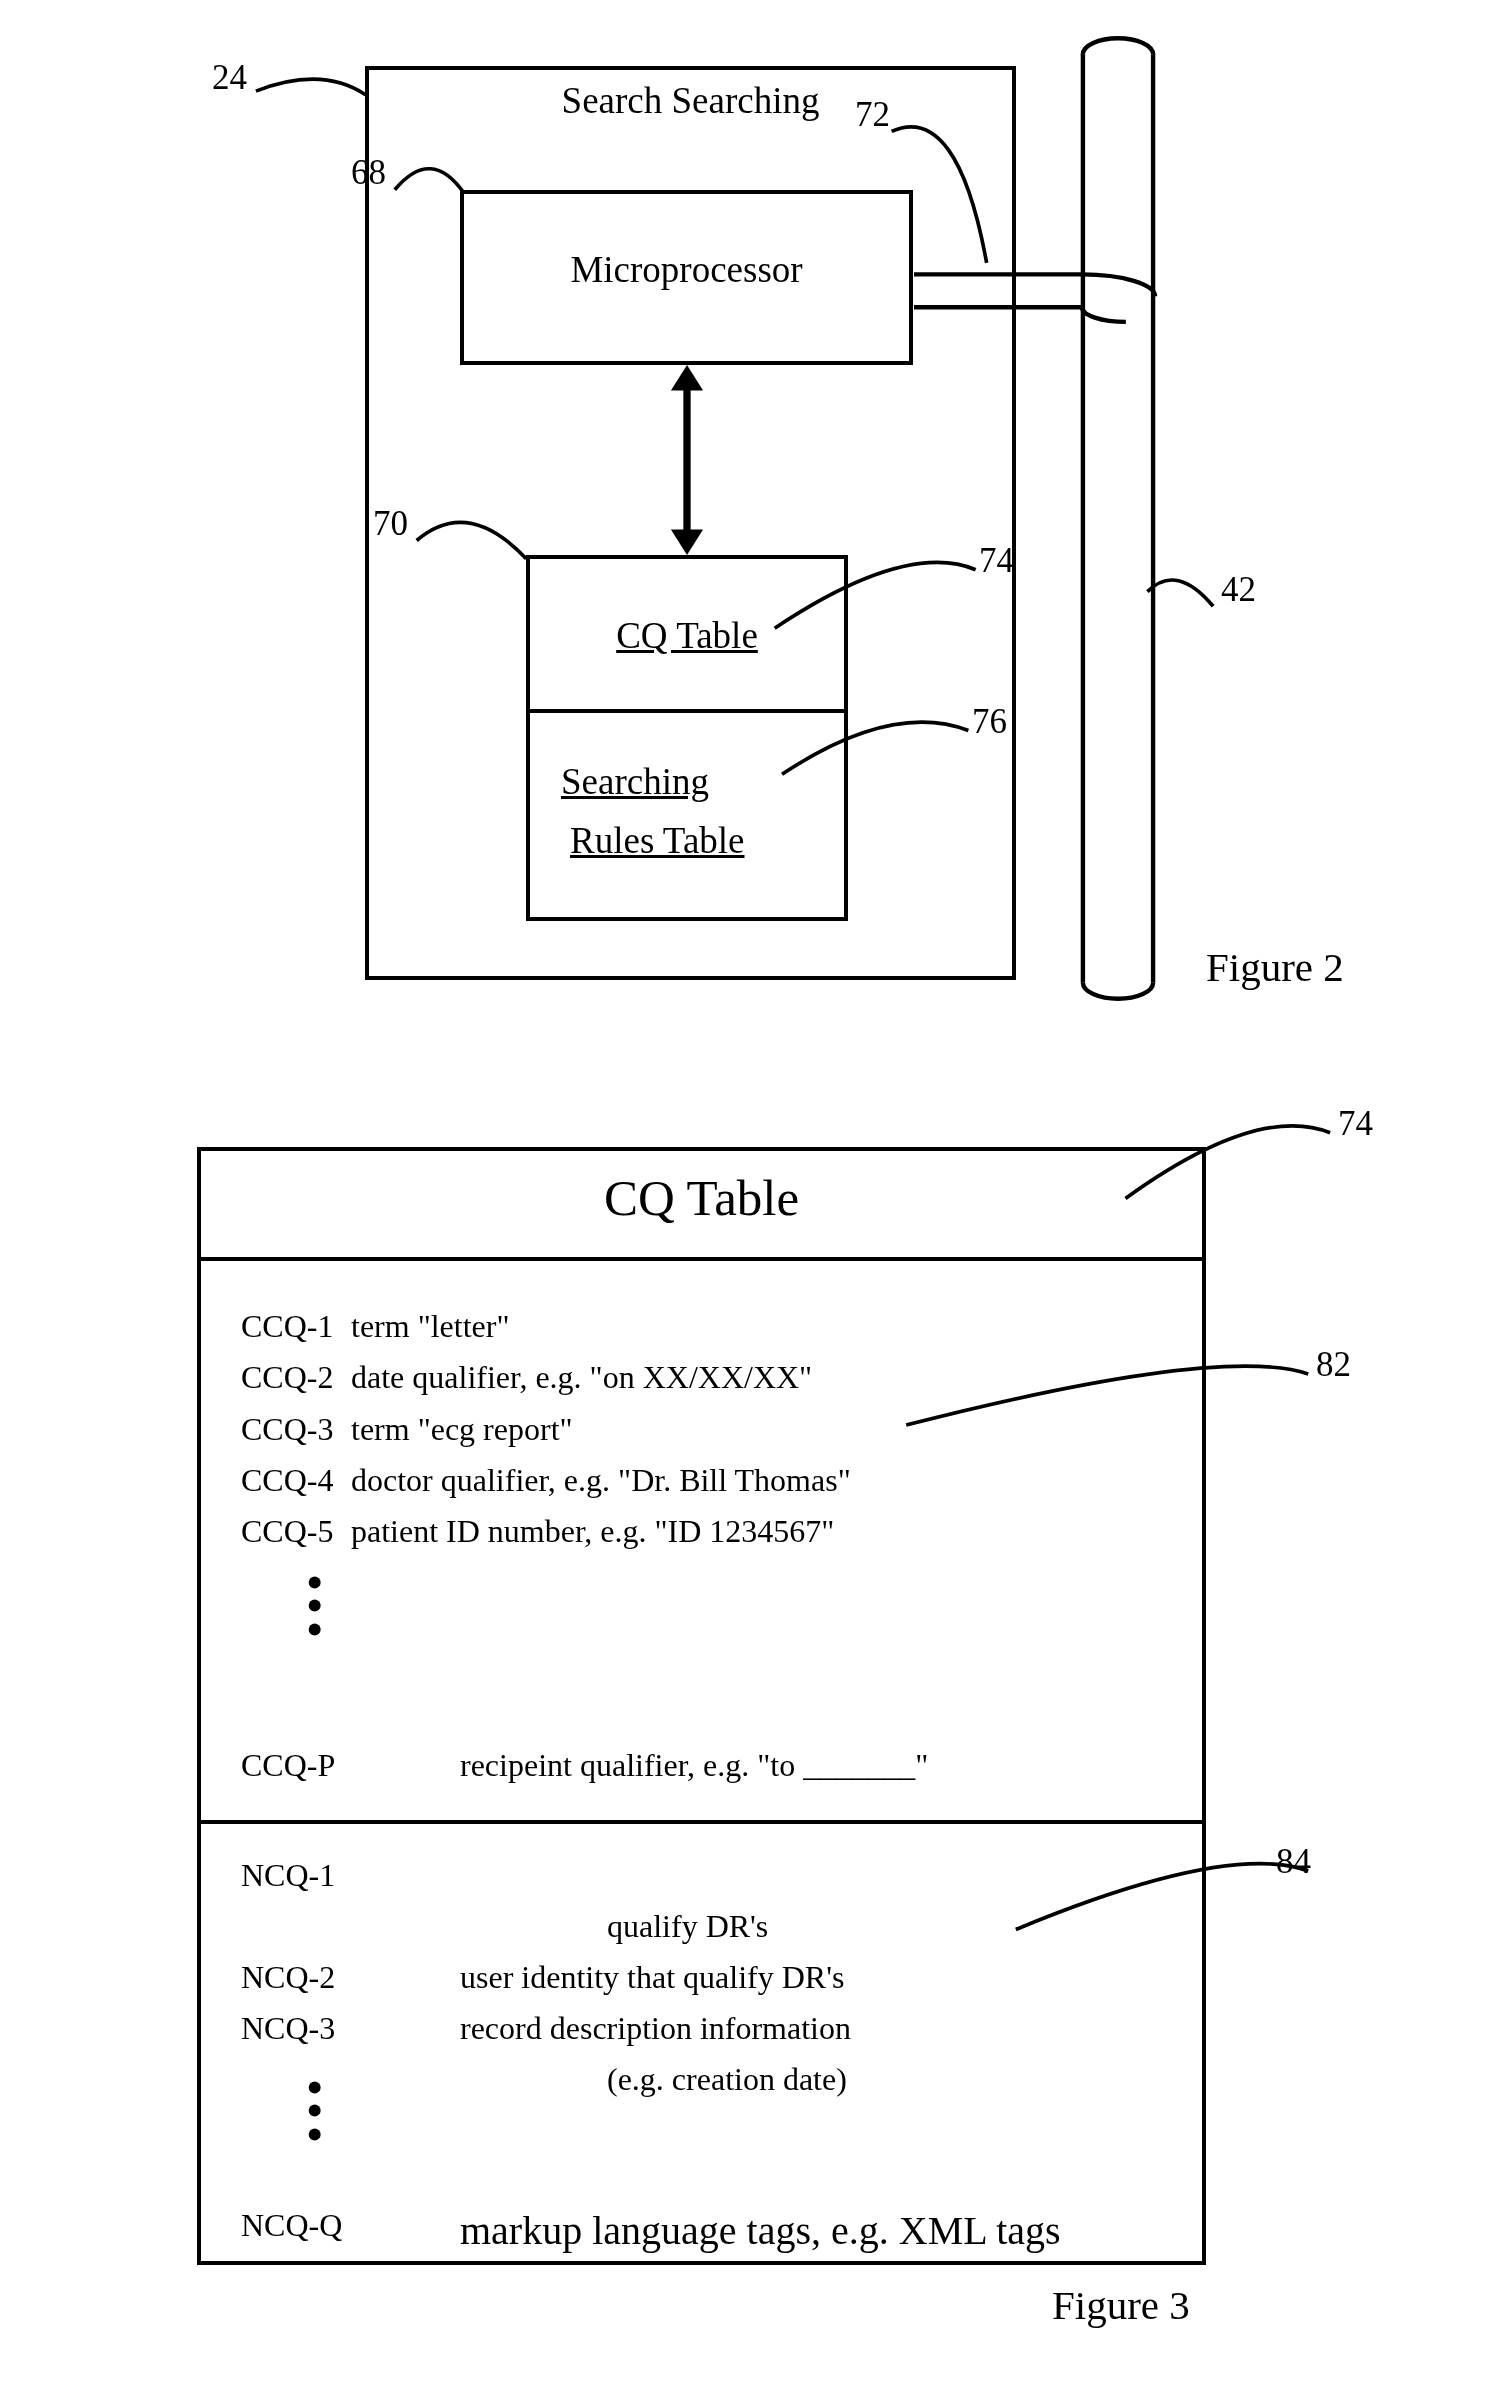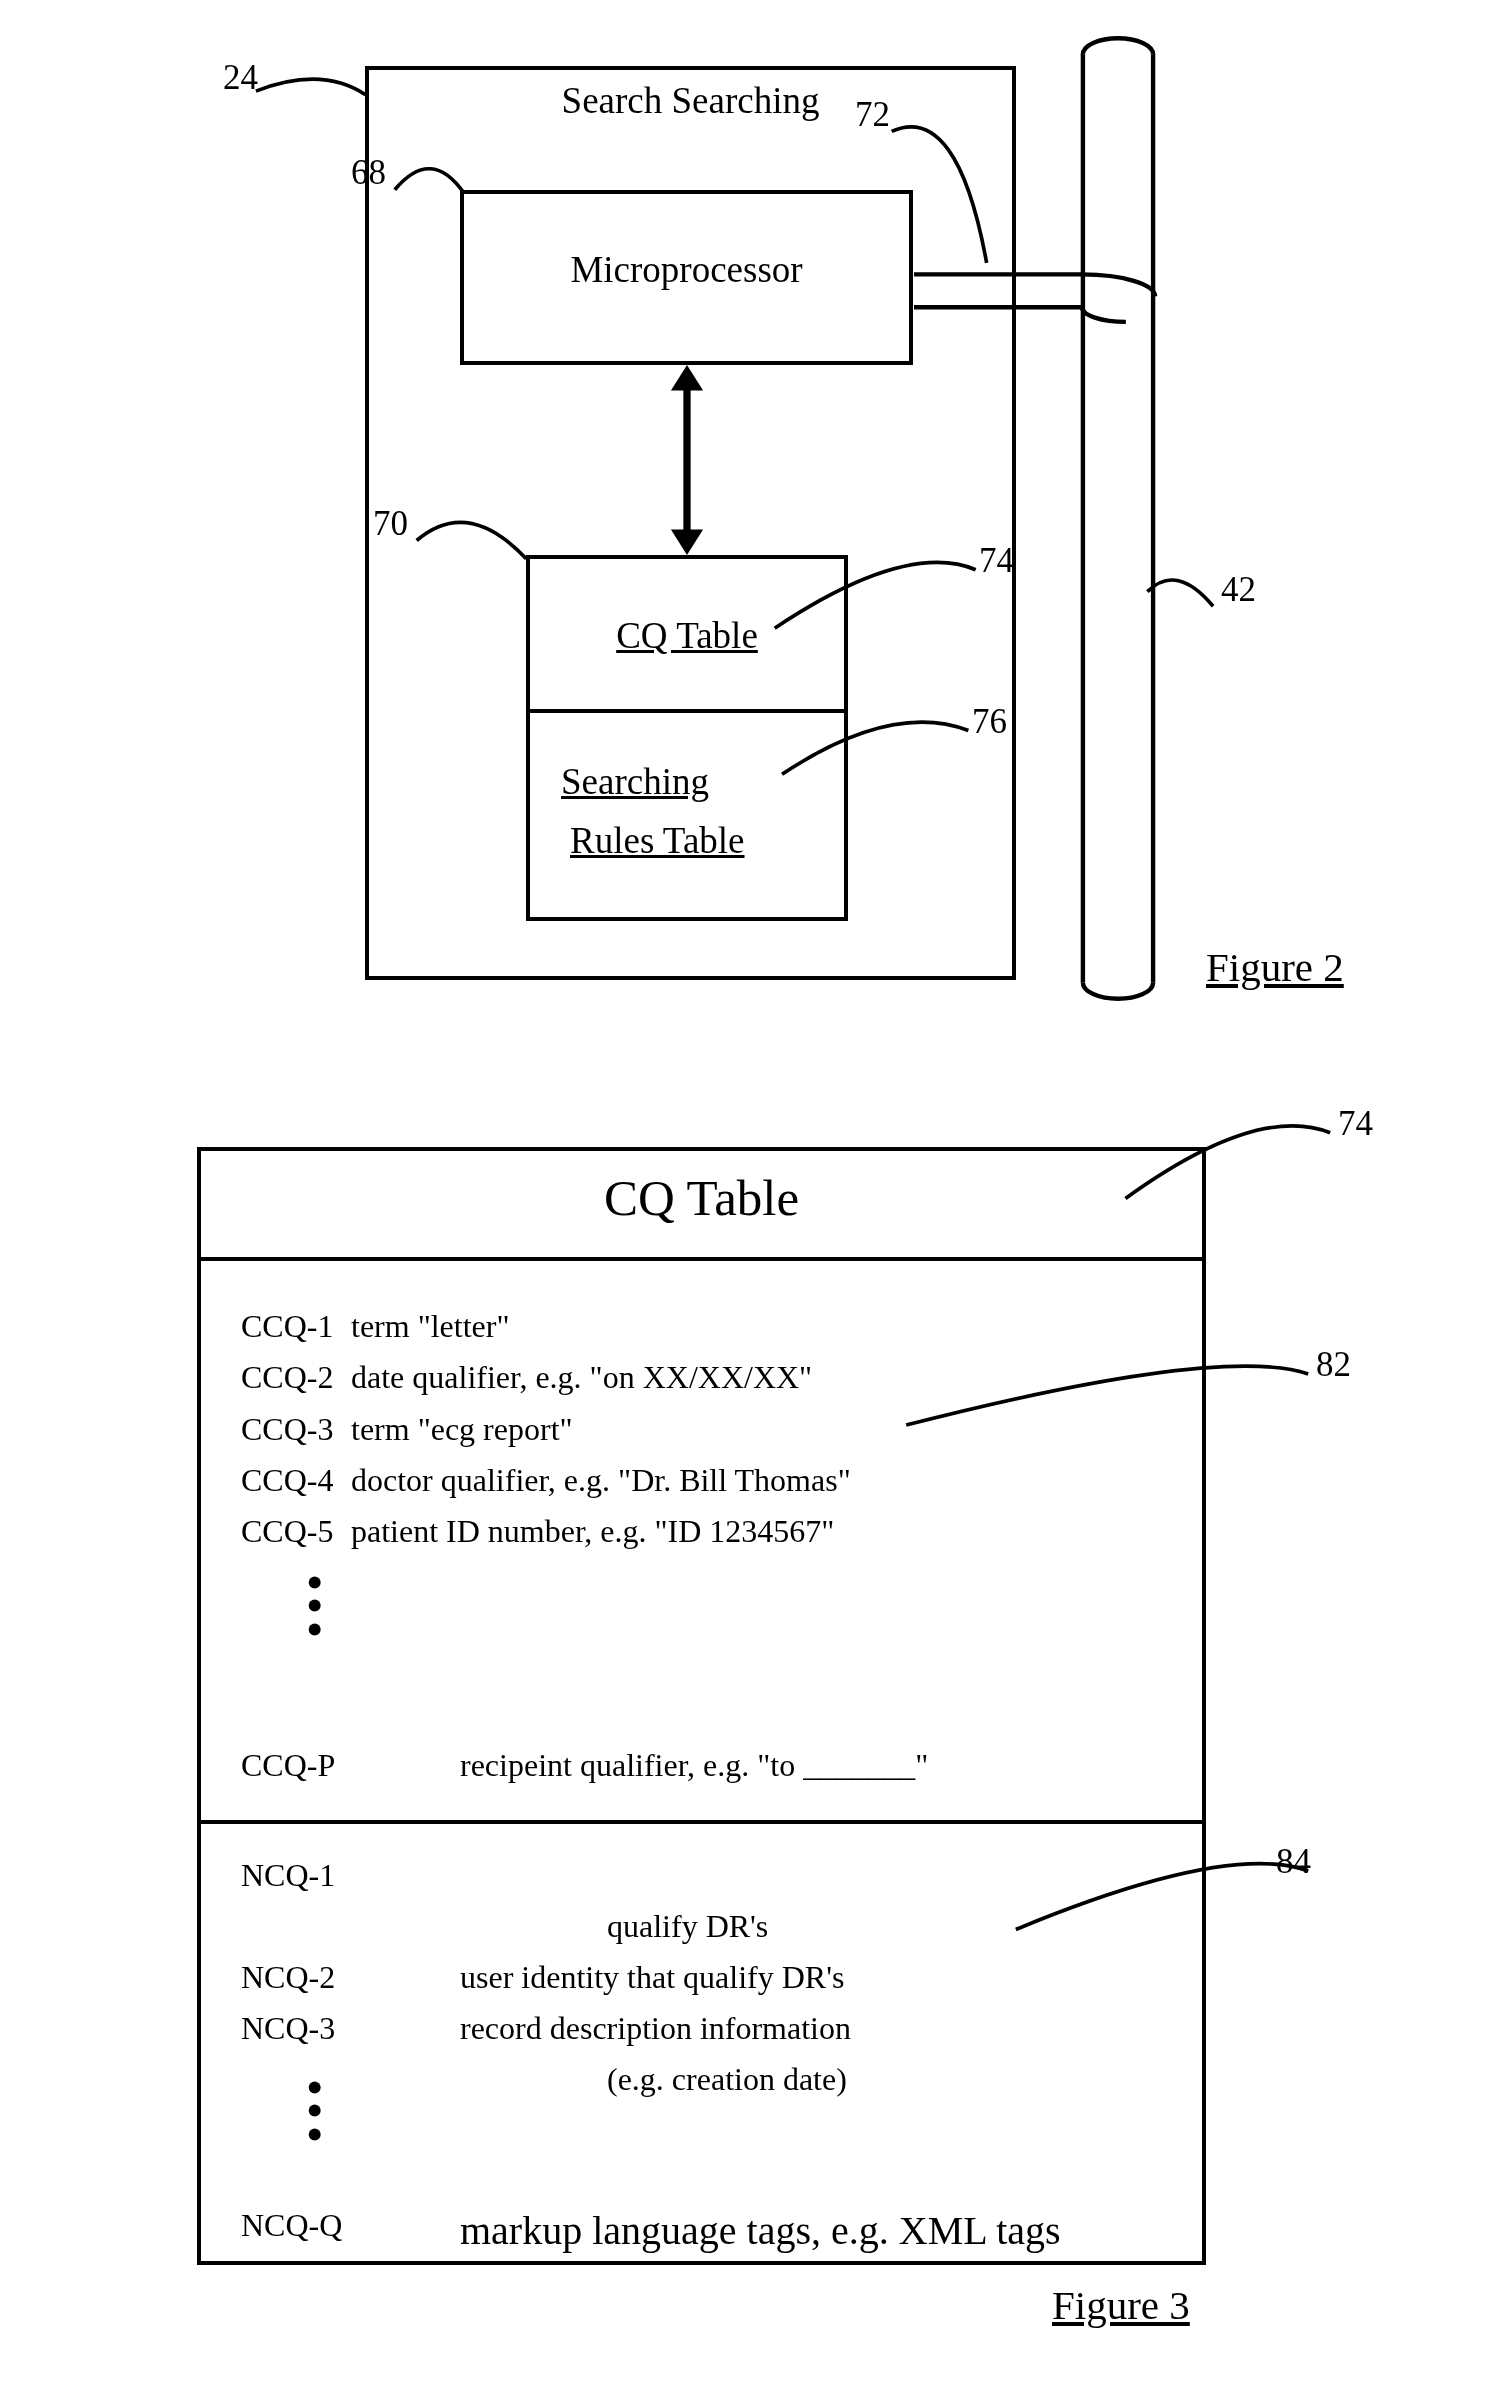--- a/index.html
+++ b/index.html
@@ -20,21 +20,20 @@
     border: 4.4px solid #000;
     background: #fff;
   }
   .thick-line { background: #000; position: absolute; }
   .label-num {
     font-size: 35px;
     font-family: "Times New Roman", serif;
   }
   .fig-label {
     font-size: 41px;
-    text-decoration: underline;
   }
   .underline { text-decoration: underline; }
   svg { position: absolute; overflow: visible; }
 </style>
 </head>
 <body>
 
 <div class="canvas">
 
   <svg class="abs" style="left:1045px; top:7.3px;" width="88" height="965" viewBox="0 0 120 1320">
@@ -82,21 +81,21 @@
 
     <path d="M 1180 140 Q 1270 100 1310 320" fill="none" stroke="#000" stroke-width="5"></path>
 
     <path d="M 1295 740 Q 1200 700 1020 820" fill="none" stroke="#000" stroke-width="5"></path>
 
     <path d="M 1285 960 Q 1180 920 1030 1020" fill="none" stroke="#000" stroke-width="5"></path>
 
     <path d="M 1620 790 Q 1570 730 1530 770" fill="none" stroke="#000" stroke-width="5"></path>
   </svg>
 
-  <div class="abs label-num" style="left:183px; top:29px;margin-left:11px;">24</div>
+  <div class="abs label-num" style="left:183px; top:29px;">24</div>
   <div class="abs label-num" style="left:322px; top:124px;">68</div>
   <div class="abs label-num" style="left:344px; top:475px;">70</div>
   <div class="abs label-num" style="left:826px; top:66px;">72</div>
   <div class="abs label-num" style="left:950px; top:512px;">74</div>
   <div class="abs label-num" style="left:943px; top:673px;">76</div>
   <div class="abs label-num" style="left:1192px; top:541px;">42</div>
 
   <div class="abs fig-label" style="left:1177px; top:914px;">Figure 2</div>
 
   <div class="abs box" style="left:168px; top:1118px; width:1009px; height:1118px;"></div>

